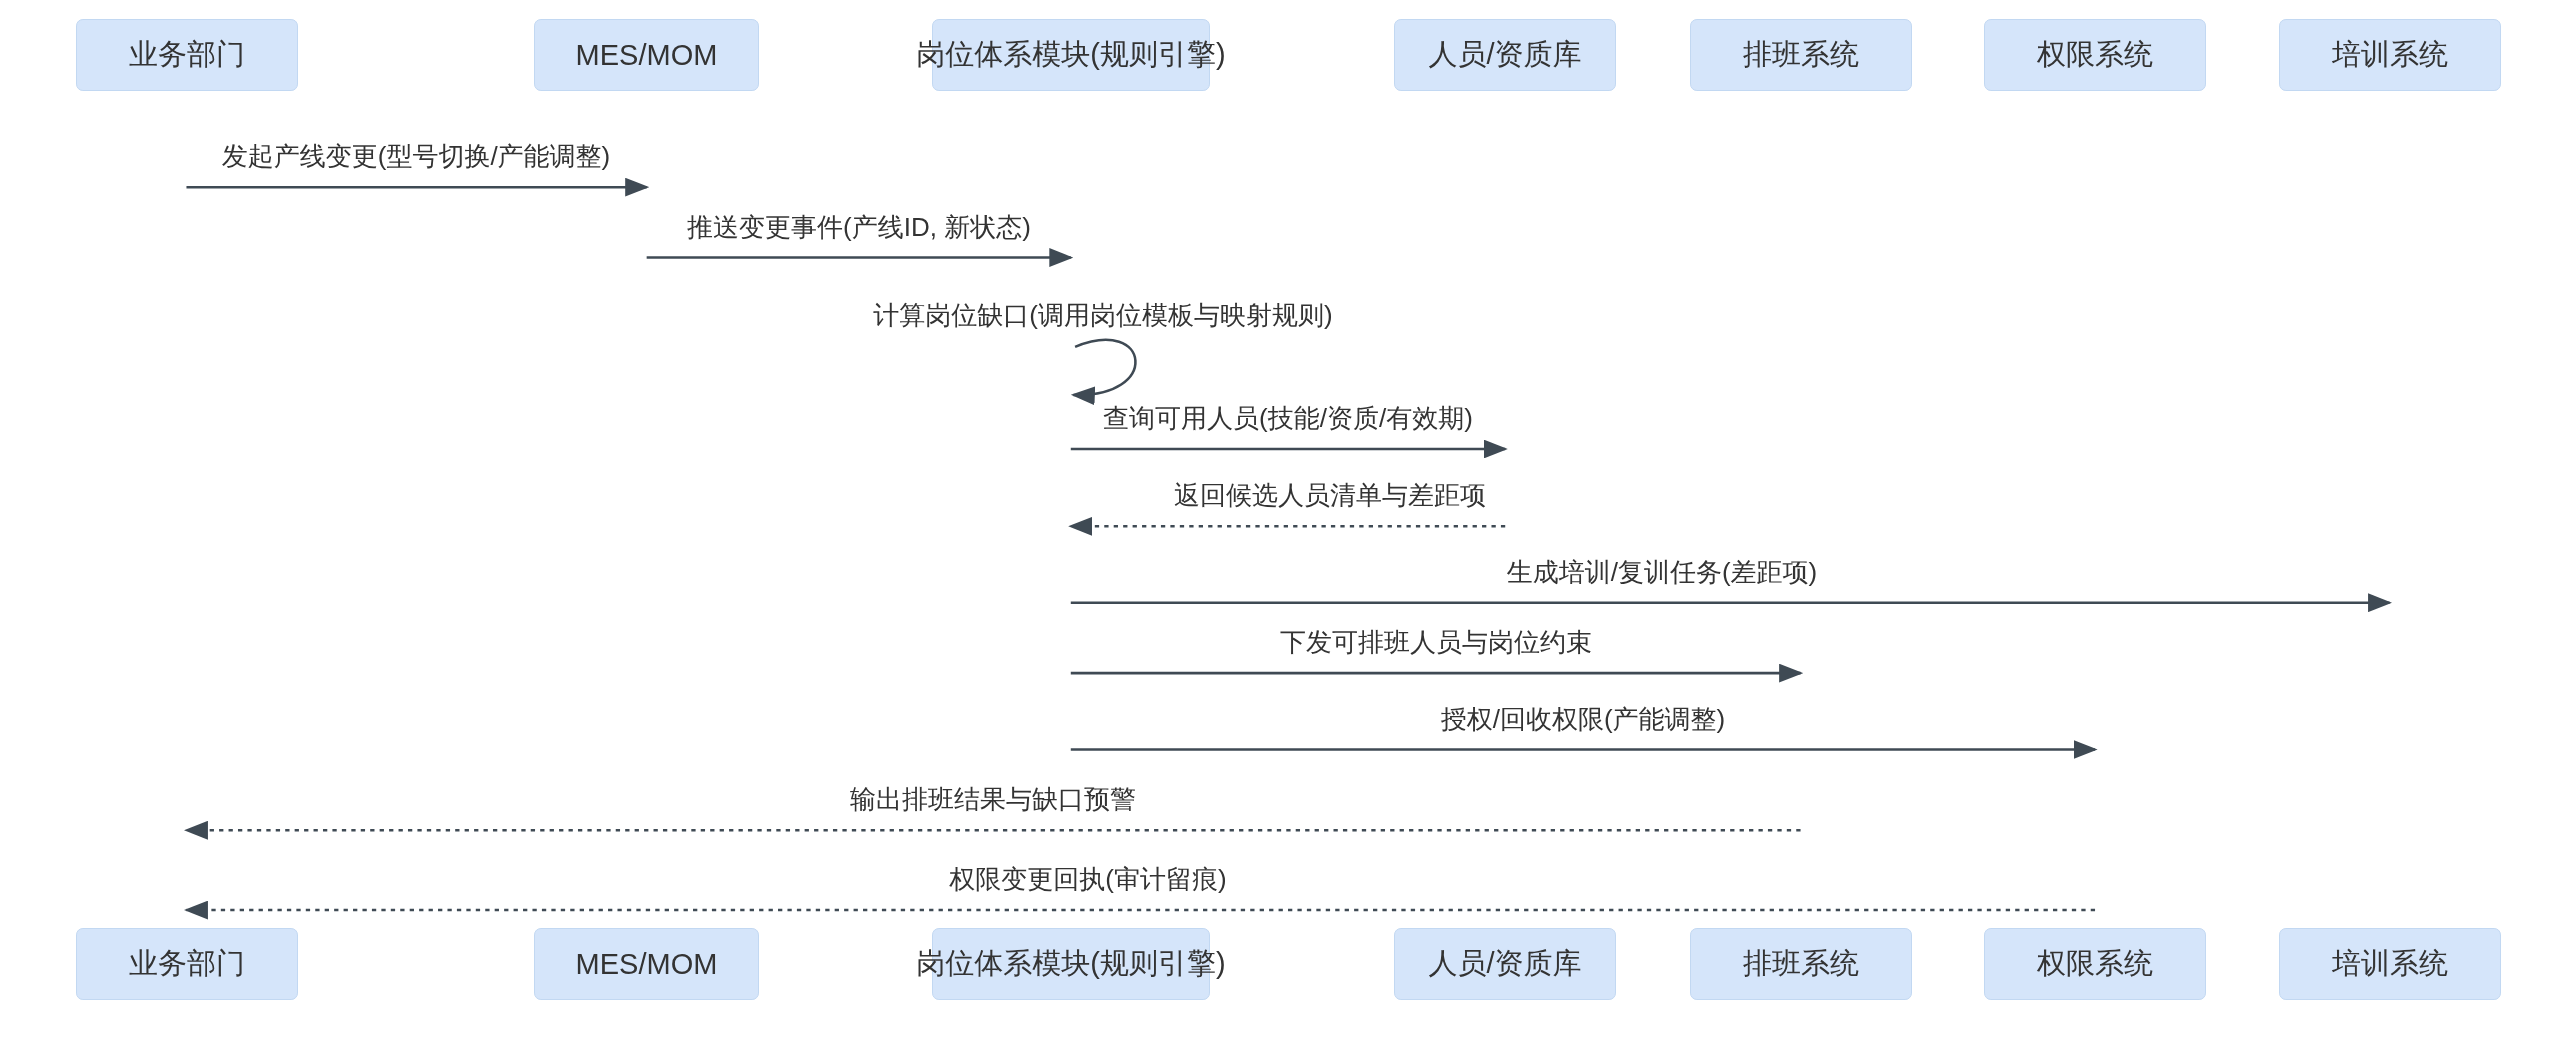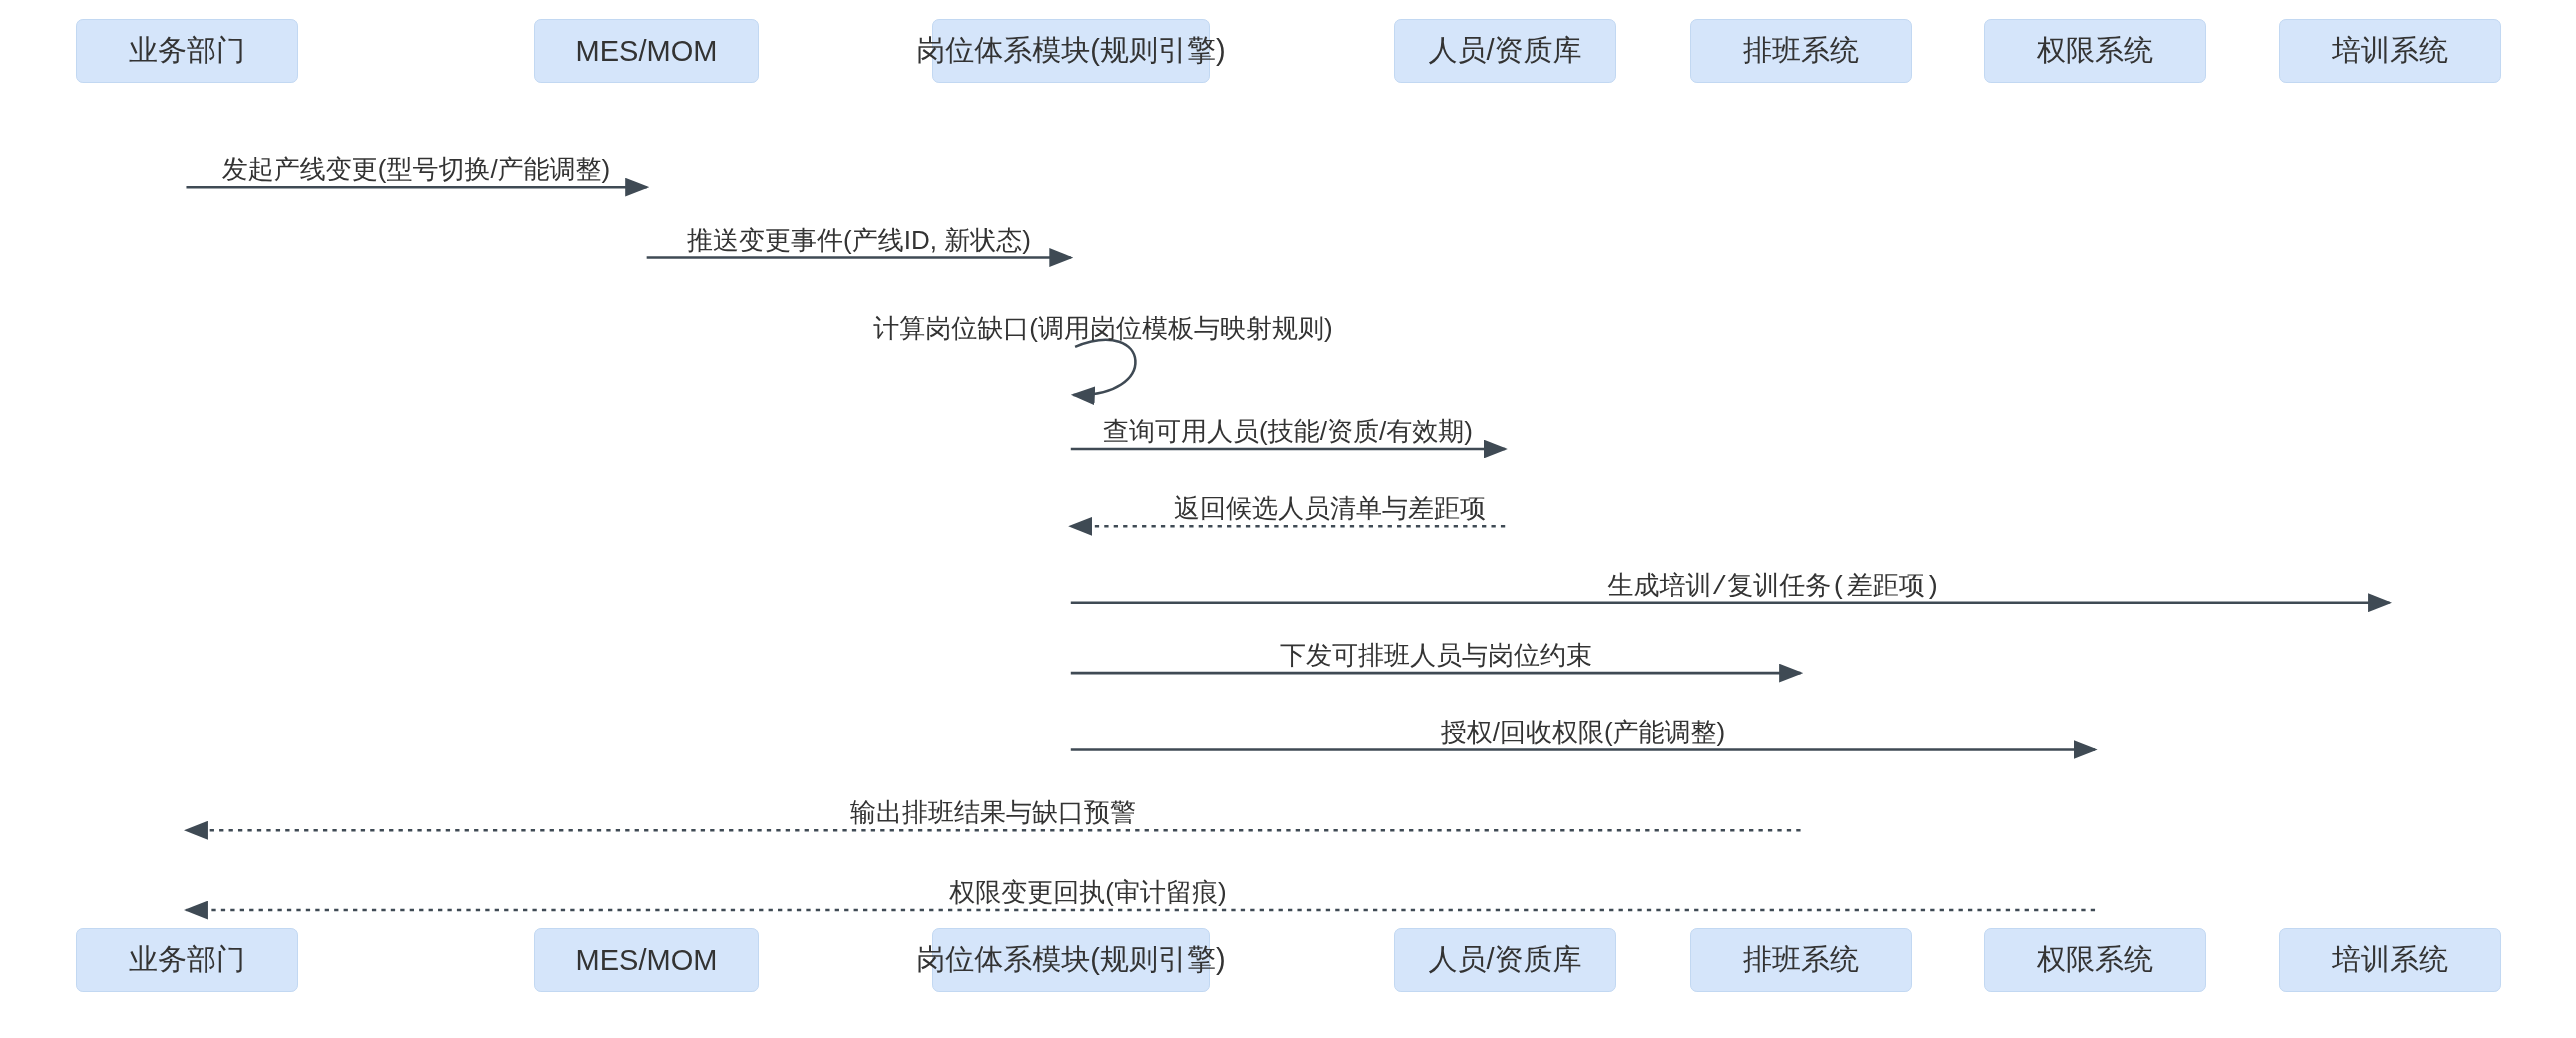--- a/index.html
+++ b/index.html
@@ -6,37 +6,37 @@
   .canvas{
     position:relative;
     width:2576px;height:1038px;
     background:var(--bg,#ffffff);
     font-family:"Liberation Sans","DejaVu Sans",sans-serif;
     overflow:hidden;
   }
   .lines-svg{position:absolute;left:0;top:0;width:2576px;height:1038px;}
   .actor{
     position:absolute;
-    height:64px;
+    height:72px;
     box-sizing:border-box;
     background:var(--actor-fill,#d5e5fa);
     border:0.9px solid var(--actor-border,#c2d8f2);
     border-radius:6.9px;
     display:flex;align-items:center;justify-content:center;
     font-size:29px;
     color:var(--actor-text,#333333);
     white-space:nowrap;
   }
   .msg-label{
     position:absolute;
     transform:translate(-50%,-100%);
     font-size:26px;
     color:var(--msg-text,#333333);
     white-space:nowrap;
-    padding-bottom:0;
+    padding-bottom:13px;
   }
 </style>
 </head>
 <body>
 
 <div class="canvas" style="--bg: #ffffff; --actor-fill: #d5e5fa; --actor-border: #c2d8f2; --actor-text: #333333; --msg-text: #333333;">
   <svg class="lines-svg" id="lines" viewBox="0 0 3000 1209" xmlns="http://www.w3.org/2000/svg">
     <defs>
       <marker id="arrowhead" viewBox="0 0 28 22" markerWidth="28" markerHeight="22" refX="25" refY="11" orient="auto" markerUnits="userSpaceOnUse">
         <path d="M0,0 L28,11 L0,22 Z" fill="#3f4a54"></path>
@@ -77,21 +77,21 @@
       <div class="actor" style="left: 2279px; top: 19px; width: 222px;">
         <span>培训系统</span>
       </div>
     </div>
   <div id="labels">
       <div class="msg-label" style="left: 416px; top: 187px;">发起产线变更(型号切换/产能调整)</div>
       <div class="msg-label" style="left: 859px; top: 258px;">推送变更事件(产线ID, 新状态)</div>
       <div class="msg-label" style="left: 1071px; top: 346px; margin-left: 32px;">计算岗位缺口(调用岗位模板与映射规则)</div>
       <div class="msg-label" style="left: 1288px; top: 449px;">查询可用人员(技能/资质/有效期)</div>
       <div class="msg-label" style="left: 1288px; top: 526px; margin-left: 42px;">返回候选人员清单与差距项</div>
-      <div class="msg-label" style="left: 1774px; top: 603px; font-family: Liberation Mono, monospace;">生成培训/复训任务(差距项)</div>
+      <div class="msg-label" style="left: 1662px; top: 603px;">生成培训/复训任务(差距项)</div>
       <div class="msg-label" style="left: 1436px; top: 673px;">下发可排班人员与岗位约束</div>
       <div class="msg-label" style="left: 1583px; top: 750px;">授权/回收权限(产能调整)</div>
       <div class="msg-label" style="left: 993px; top: 830px; text-align: right;">输出排班结果与缺口预警</div>
       <div class="msg-label" style="left: 1088px; top: 910px;">权限变更回执(审计留痕)</div>
     </div>
   <div id="actors-bottom">
       <div class="actor" style="left: 76px; top: 928px; width: 222px;">
         <span>业务部门</span>
       </div>
       <div class="actor" style="left: 534px; top: 928px; width: 225px;">

